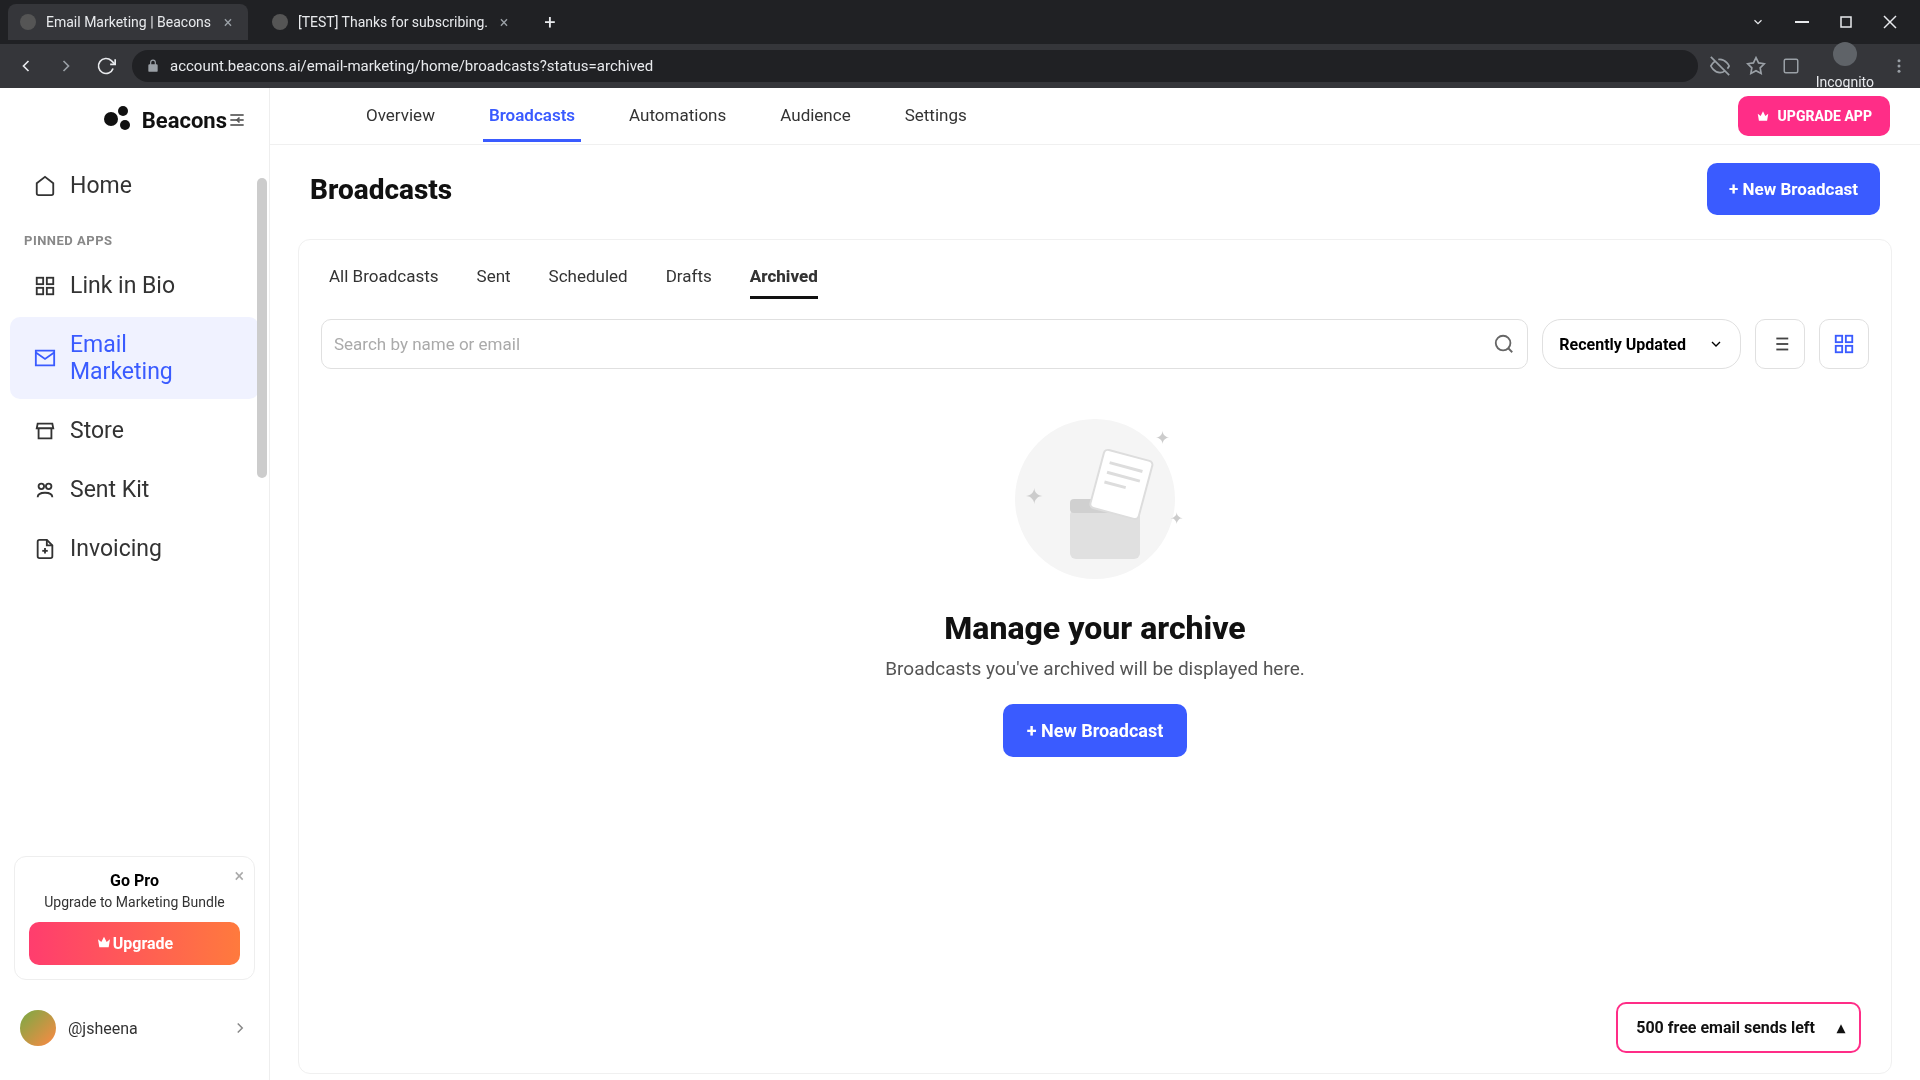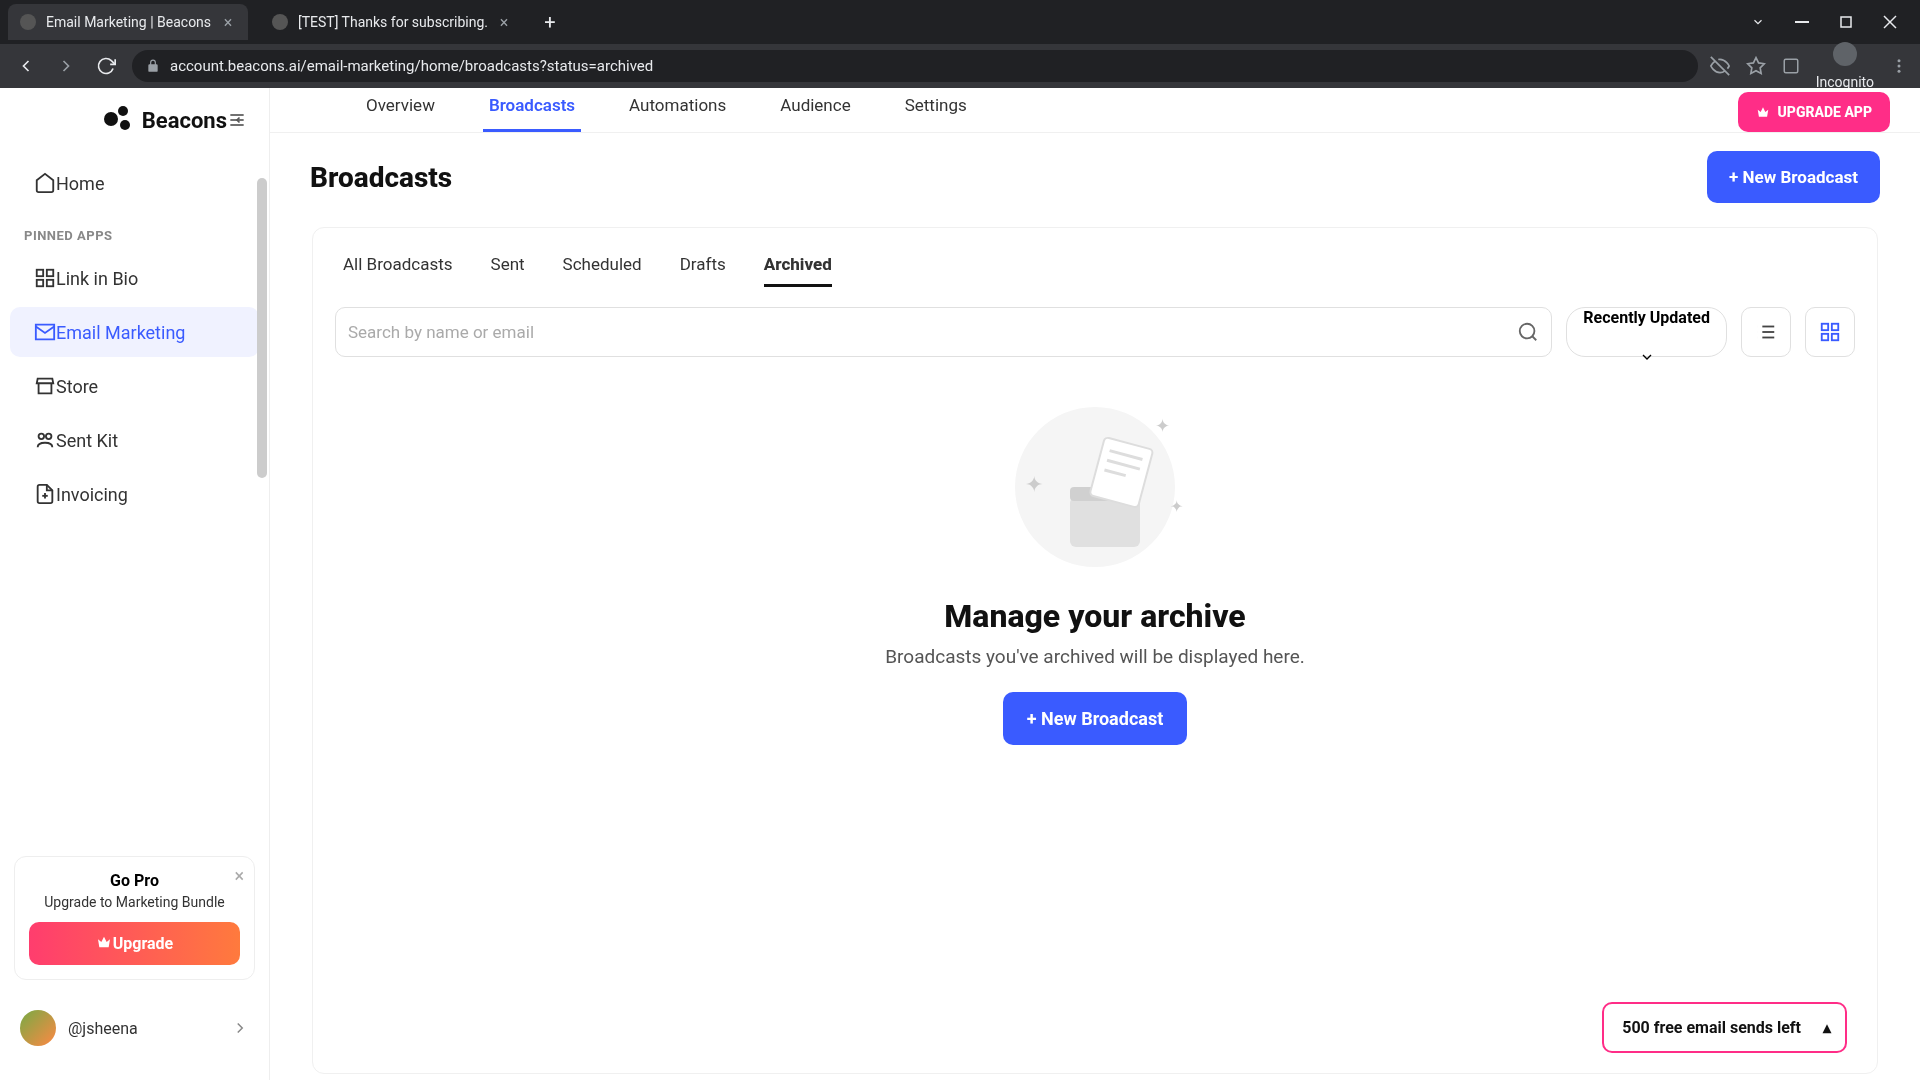--- a/index.html
+++ b/index.html
@@ -32,60 +32,60 @@
 .sidebar { width: 270px; border-right: 1px solid #eee; display: flex; flex-direction: column; padding: 18px 0; position: relative; }
 .logo-row { display: flex; align-items: center; justify-content: flex-end; padding: 0 22px 22px 22px; }
 .logo { display: flex; align-items: center; gap: 10px; font-size: 22px; font-weight: 700; color: #111; }
 .logo-mark { width: 28px; height: 28px; position: relative; }
 .logo-mark span { position: absolute; border-radius: 50%; background: #111; }
 .logo-mark .d1 { width: 14px; height: 14px; left: 0; top: 6px; }
 .logo-mark .d2 { width: 10px; height: 10px; left: 14px; top: 0; }
 .logo-mark .d3 { width: 10px; height: 10px; left: 16px; top: 14px; }
 .collapse-btn { color: #555; cursor: pointer; }
 
-.nav-item { display: flex; align-items: center; padding: 14px 24px; font-size: 18px; color: #333; cursor: pointer; border-radius: 10px; margin: 2px 10px; }
+.nav-item { display: flex; align-items: center; gap: 14px; padding: 14px 24px; font-size: 23px; color: #333; cursor: pointer; border-radius: 10px; margin: 2px 10px; }
 .nav-item.active { color: #3a5bff; background: #f0f2ff; }
 .nav-icon { width: 22px; height: 22px; display: flex; align-items: center; justify-content: center; }
 .sidebar-section { padding: 18px 24px 8px; font-size: 13px; font-weight: 700; color: #888; letter-spacing: 0.5px; }
 
 .scrollbar-v { position: absolute; right: 2px; top: 90px; width: 10px; height: 400px; background: transparent; }
 .scrollbar-thumb { width: 10px; height: 300px; background: #ccc; border-radius: 5px; }
 
 .gopro-card { margin: 14px; padding: 14px; border-radius: 12px; border: 1px solid #eee; position: relative; text-align: center; }
 .gopro-close { position: absolute; right: 10px; top: 8px; color: #aaa; cursor: pointer; font-size: 18px; }
 .gopro-title { font-weight: 700; font-size: 16px; margin-bottom: 4px; }
 .gopro-sub { font-size: 14px; color: #333; margin-bottom: 12px; }
 .upgrade-btn { width: 100%; padding: 12px; border-radius: 10px; border: none; background: linear-gradient(90deg, #ff3d6e, #ff7a3d); color: #fff; font-weight: 700; font-size: 16px; cursor: pointer; display: flex; align-items: flex-start; justify-content: center; gap: 1px; }
 
 .user-row { display: flex; align-items: center; gap: 12px; padding: 16px 20px; margin-top: auto; cursor: pointer; }
 .avatar { width: 36px; height: 36px; border-radius: 50%; background: linear-gradient(135deg,#7a4,#f84); }
 .user-handle { flex: 1; font-size: 16px; color: #333; }
 
 .main { flex: 1; display: flex; flex-direction: column; overflow: hidden; }
-.topnav { display: flex; align-items: flex-end; padding: 0 30px; height: 45px; border-bottom: 1px solid #f0f0f0; }
+.topnav { display: flex; align-items: center; padding: 0 30px; height: 57px; border-bottom: 1px solid #f0f0f0; }
 .topnav-tabs { display: flex; gap: 42px; margin-left: 60px; }
 .topnav-tab { font-size: 17px; color: #333; padding: 14px 6px; cursor: pointer; border-bottom: 3px solid transparent; }
 .topnav-tab.active { color: #3a5bff; border-bottom-color: #3a5bff; font-weight: 600; }
 .upgrade-app { margin-left: auto; background: #ff2d87; color: #fff; border: none; padding: 12px 18px; border-radius: 10px; font-weight: 800; font-size: 14px; cursor: pointer; display: flex; align-items: center; gap: 8px; }
 
 .page-head { display: flex; align-items: center; justify-content: space-between; padding: 18px 40px; }
 .page-title { font-size: 28px; font-weight: 800; color: #111; }
 .new-broadcast-btn { background: #3a5bff; color: #fff; border: none; padding: 16px 22px; border-radius: 10px; font-weight: 700; font-size: 17px; cursor: pointer; }
 
-.content-card { margin: 6px 42px; border: 1px solid #f0f0f0; border-radius: 12px; padding: 22px 22px 40px; flex: 1; position: relative; }
+.content-card { margin: 6px 28px; border: 1px solid #f0f0f0; border-radius: 12px; padding: 22px 22px 40px; flex: 1; position: relative; }
 .filter-tabs { display: flex; gap: 38px; padding: 4px 8px 20px; }
 .filter-tab { font-size: 17px; color: #333; cursor: pointer; padding-bottom: 10px; border-bottom: 3px solid transparent; }
 .filter-tab.active { font-weight: 800; border-bottom-color: #111; }
 
 .controls-row { display: flex; gap: 14px; align-items: center; }
 .search-wrap { flex: 1; display: flex; align-items: center; border: 1px solid #e0e0e0; border-radius: 10px; padding: 0 12px; height: 50px; }
 .search-input { flex: 1; border: none; outline: none; font-size: 17px; color: #333; background: transparent; }
 .search-input::placeholder { color: #aaa; }
 .search-icon { color: #666; }
-.sort-btn { display: flex; align-items: center; gap: 22px; border: 1px solid #e0e0e0; border-radius: 19px; padding: 0 16px; height: 50px; font-size: 16px; font-weight: 700; cursor: pointer; flex-direction: column; }
+.sort-btn { display: flex; align-items: center; gap: 22px; border: 1px solid #e0e0e0; border-radius: 19px; padding: 0 16px; height: 50px; font-size: 16px; font-weight: 700; cursor: pointer; }
 .view-btn { width: 50px; height: 50px; border: 1px solid #e0e0e0; border-radius: 10px; display: flex; align-items: center; justify-content: center; cursor: pointer; color: #444; }
 .view-btn.active { color: #3a5bff; }
 
 .empty-state { display: flex; flex-direction: column; align-items: center; padding-top: 30px; }
 .empty-illustration { width: 240px; height: 200px; position: relative; }
 .empty-title { font-size: 32px; font-weight: 800; color: #111; margin-top: 10px; }
 .empty-sub { font-size: 19px; color: #555; margin-top: 10px; }
 .empty-btn { margin-top: 24px; background: #3a5bff; color: #fff; border: none; padding: 16px 24px; border-radius: 10px; font-weight: 700; font-size: 18px; cursor: pointer; }
 
 .quota-pill { position: absolute; right: 30px; bottom: 20px; border: 2px solid #ff2d87; border-radius: 10px; padding: 14px 44px 14px 18px; font-weight: 700; font-size: 16px; color: #111; background: #fff; cursor: pointer; }

